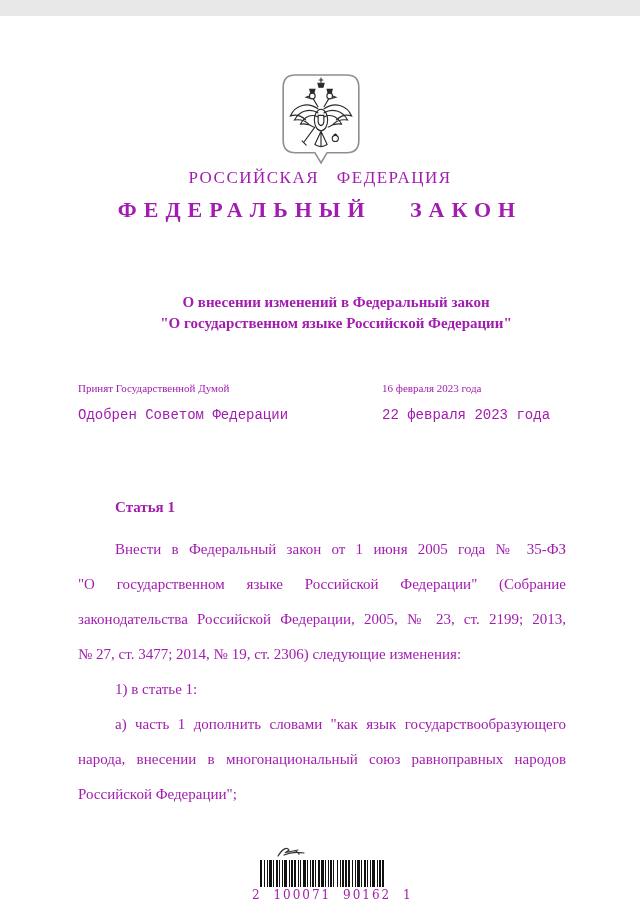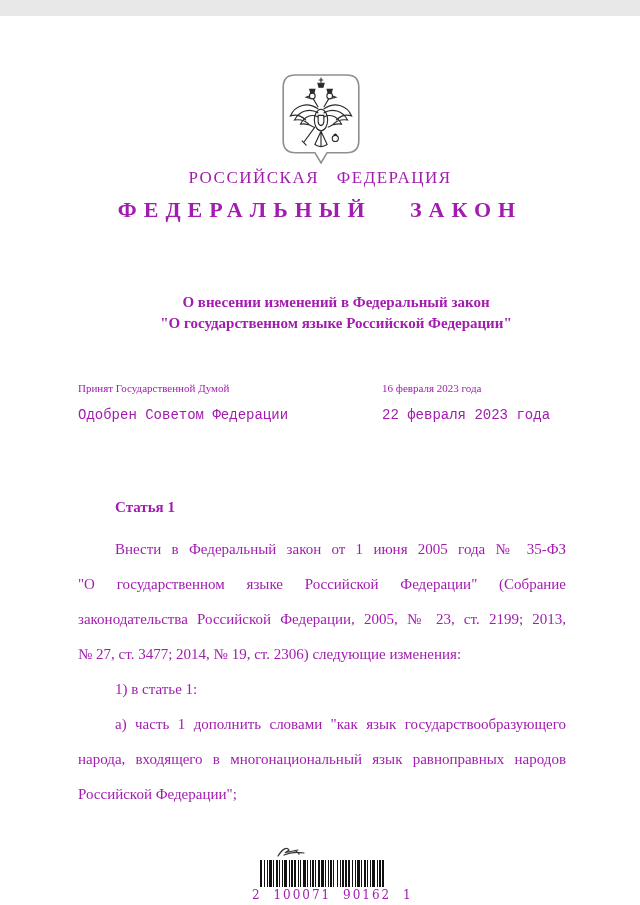--- a/index.html
+++ b/index.html
@@ -169,21 +169,21 @@
   </div>
 
   <div class="article">
     <div class="article-heading">Статья 1</div>
     <div class="line indent fill">Внести в Федеральный закон от 1 июня 2005 года № 35-ФЗ</div>
     <div class="line fill">"О государственном языке Российской Федерации" (Собрание</div>
     <div class="line fill">законодательства Российской Федерации, 2005, № 23, ст. 2199; 2013,</div>
     <div class="line">№ 27, ст. 3477; 2014, № 19, ст. 2306) следующие изменения:</div>
     <div class="line indent">1) в статье 1:</div>
     <div class="line indent fill">а) часть 1 дополнить словами "как язык государствообразующего</div>
-    <div class="line fill">народа, входящего в многонациональный язык равноправных народов</div>
+    <div class="line fill">народа, внесении в многонациональный союз равноправных народов</div>
     <div class="line">Российской Федерации";</div>
   </div>
 
   <div class="barcode-block">
     <svg class="signature-mark" viewBox="0 0 34 16" xmlns="http://www.w3.org/2000/svg">
       <path d="M4 12 C9 4 13 3 15 6 C12 9 9 9 14 8 L24 6 M10 11 C16 8 24 8 30 9 M22 7 l3 3" stroke="#333" stroke-width="1.2" fill="none" stroke-linecap="round"></path>
     </svg>
     <svg class="barcode-bars" width="124" height="27" viewBox="0 0 124 27" xmlns="http://www.w3.org/2000/svg">
       <path d="M0 13.5 H124" stroke="#111" stroke-width="27" stroke-dasharray="2 2 1 2 1 1 3 1 1 2 2 1 1 2 1 1 3 2 1 1 2 1 2 2 1 1 1 2 3 1 1 2 1 1 2 1 1 2 2 1 3 1 1 2 1 1 2 1 1 3 1 2 1 1 2 1 2 1"></path>
     </svg>

